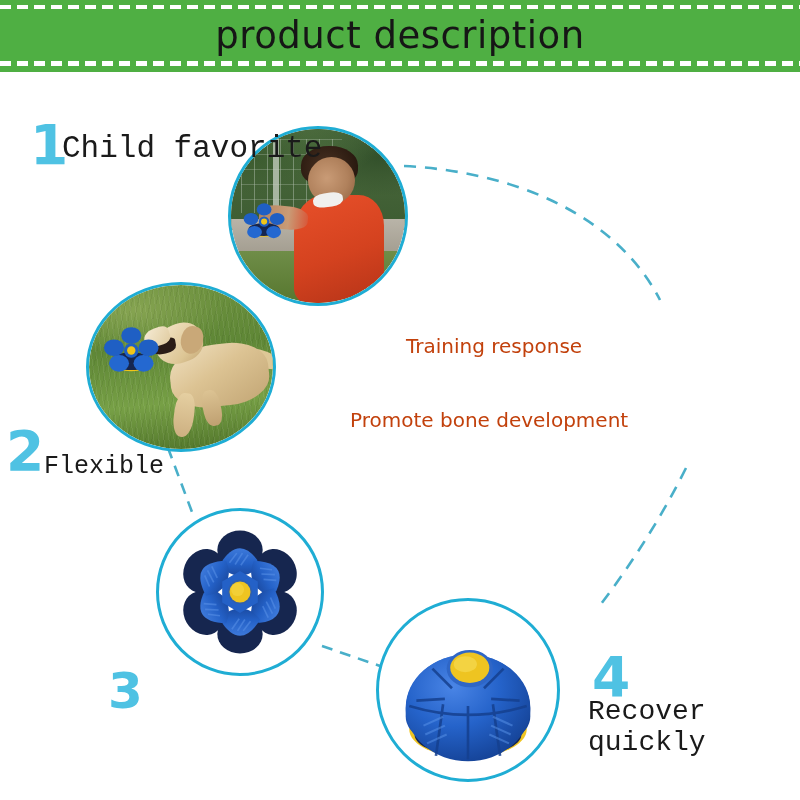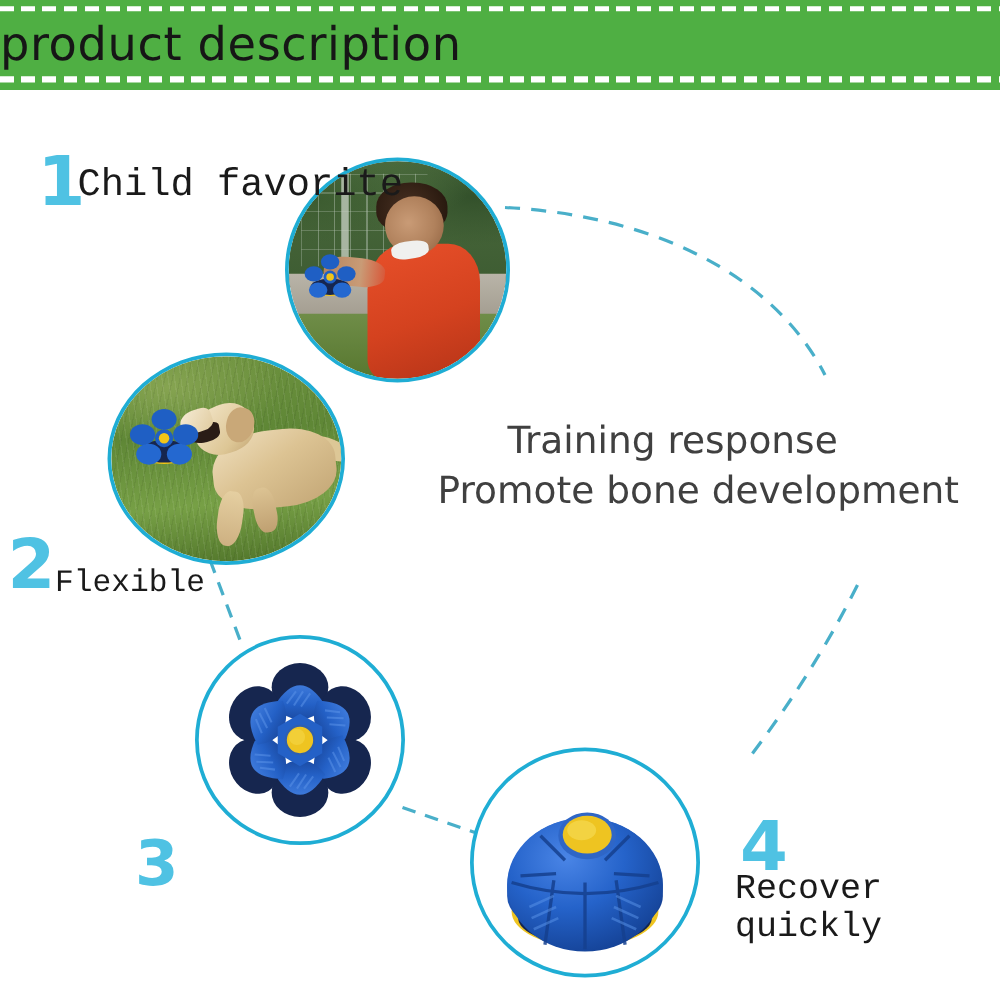--- a/index.html
+++ b/index.html
@@ -27,21 +27,21 @@
   #header-banner {
     position: absolute;
     left: 0;
     top: 0;
     width: 800px;
     height: 72px;
     background: #4FAF43;
     box-sizing: border-box;
     display: flex;
     align-items: center;
-    justify-content: flex-start;
+    justify-content: center;
   }
   #header-dash-top {
     position: absolute;
     left: 0;
     top: 5px;
     width: 800px;
     height: 4px;
     background-image: repeating-linear-gradient(
       to right,
       #ffffff 0px, #ffffff 11px,
@@ -272,27 +272,27 @@
   #label-4 { left: 588px; top: 696px; font-size: 28px; }
 
   
   #center-text {
     position: absolute;
     left: 350px;
     top: 333px;
     width: 450px;
     z-index: 5;
     font-family: "DejaVu Sans", sans-serif;
-    color: #404040;
-    font-size: 30px;
+    color: #c2410c;
+    font-size: 20px;
     line-height: 1.32;
     text-align: left;
   }
   #center-line-1 { display: block; padding-left: 56px; }
-  #center-line-2 { display: block; padding-left: 0px; }
+  #center-line-2 { display: block; padding-left: 0px; margin-top: 48px; }
 </style>
 </head>
 <body>
 
 <div id="page">
 
   <div id="header-banner">
     <div id="header-dash-top"></div>
     <div id="header-dash-bottom"></div>
     <div id="header-title">product description</div>

